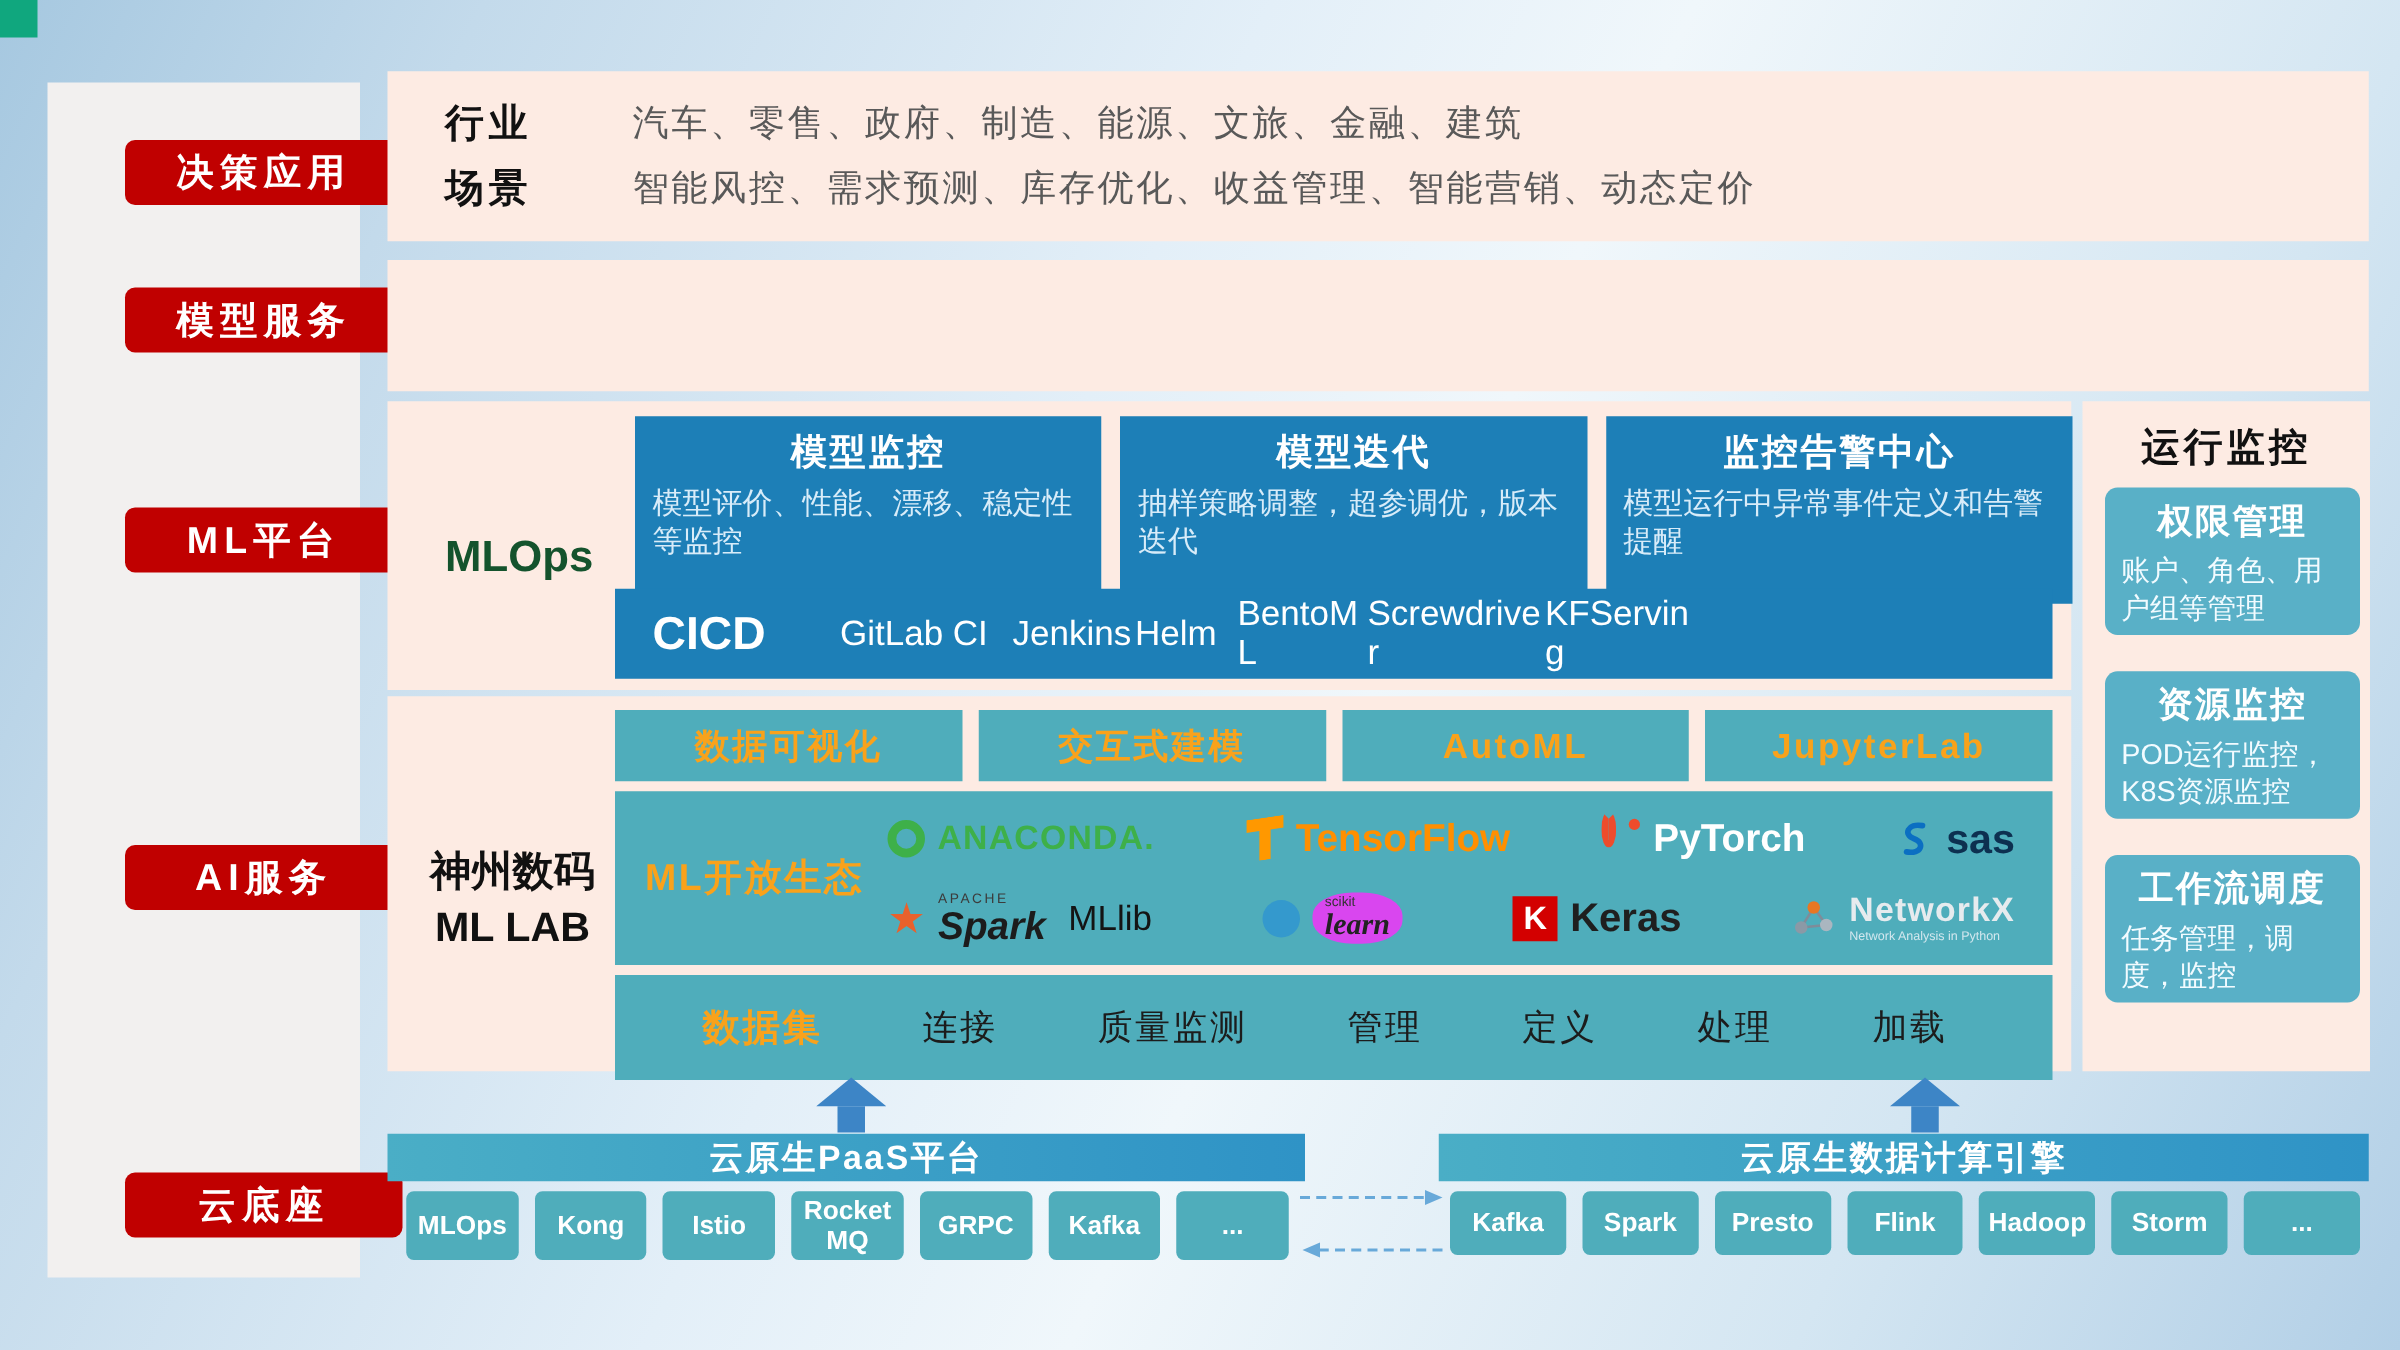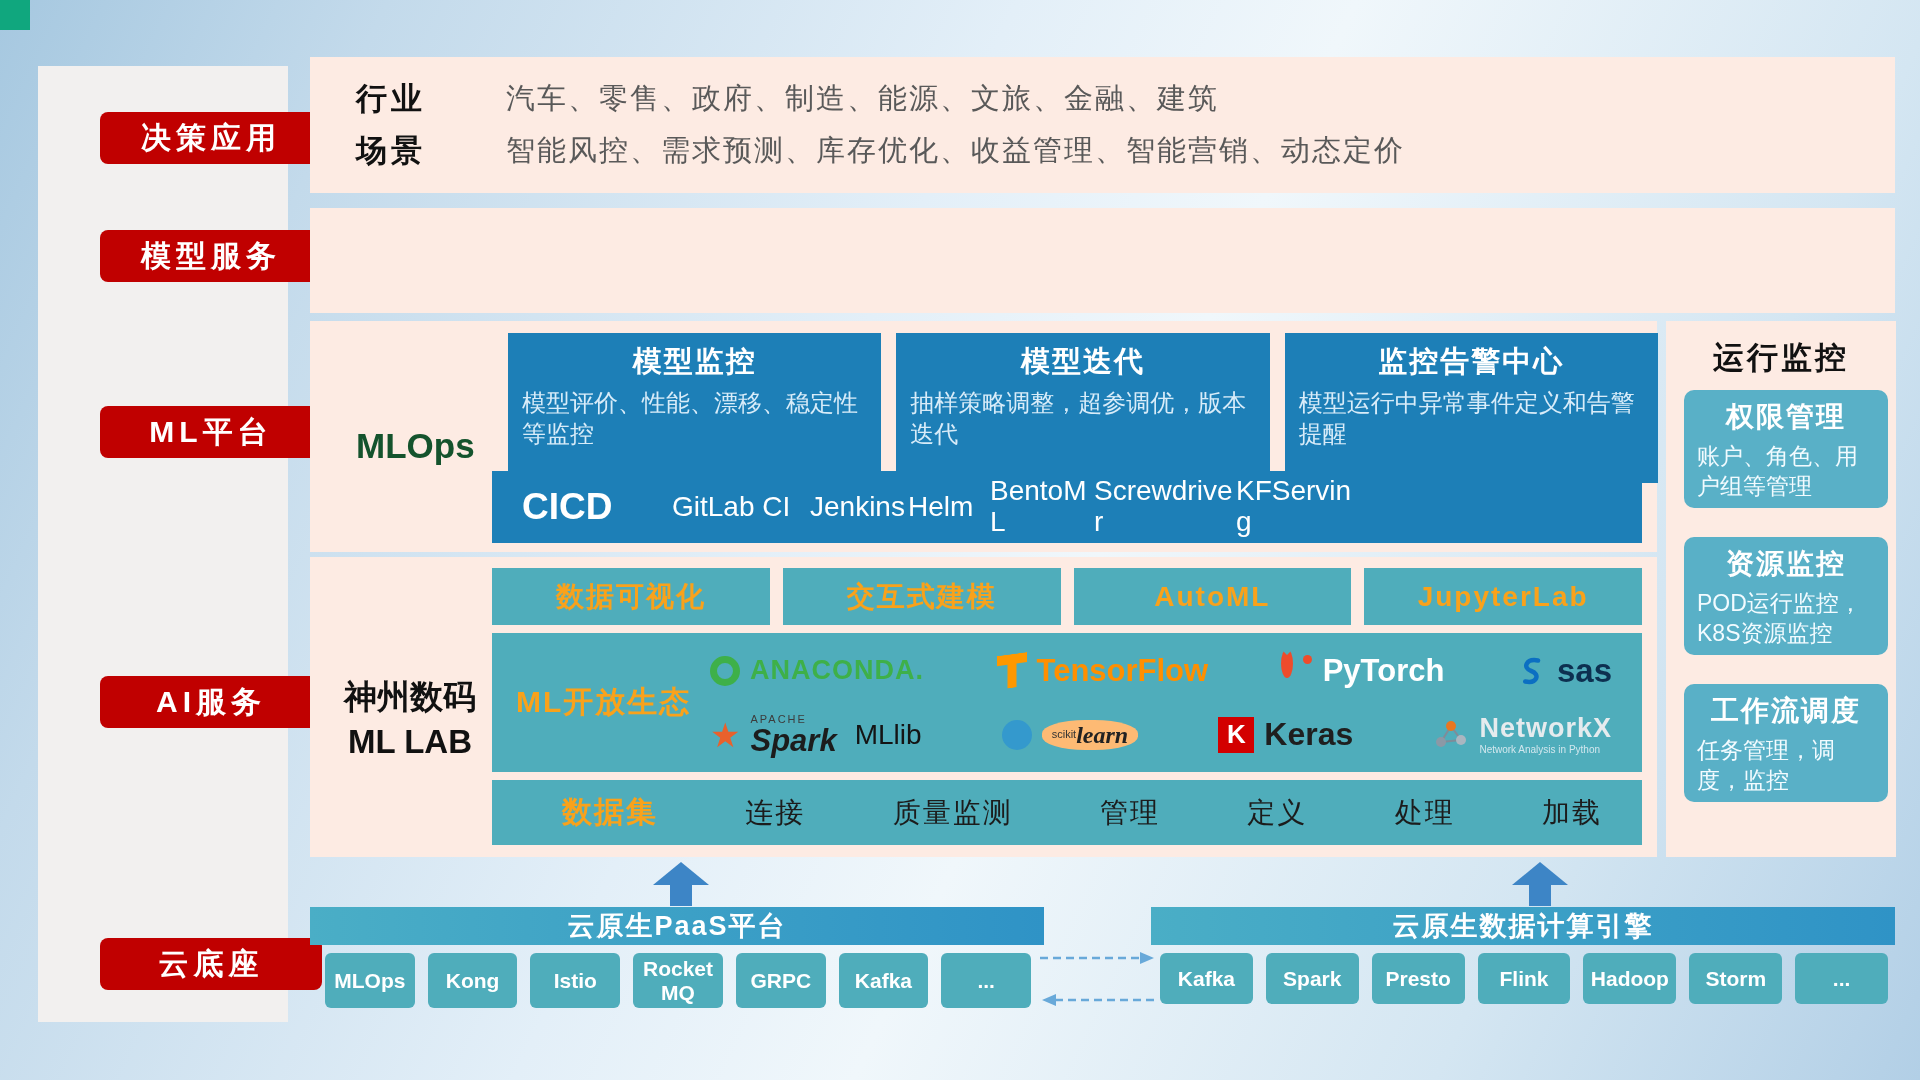--- a/index.html
+++ b/index.html
@@ -67,33 +67,33 @@
     border-top-color:transparent; transform:rotate(45deg); }
   .pt-dot { position:absolute; width:9px; height:9px; border-radius:50%; background:#ee4c2c; top:0; right:1px; }
   .pt-text { color:#fff; font-size:31px; font-weight:600; }
   .sas-text { color:#0d3050; font-size:33px; font-weight:bold; }
   .spark-star { color:#e8612c; font-size:34px; line-height:1; }
   .spark-stack { display:flex; flex-direction:column; line-height:1; }
   .spark-apache { font-size:11px; color:#3c3c3c; letter-spacing:2px; }
   .spark-text { font-size:31px; font-weight:bold; font-style:italic; color:#1c1c1c; }
   .mllib-text { font-size:28px; color:#141414; }
   .skl-circle { width:30px; height:30px; border-radius:50%; background:#3499cd; }
-  .skl-badge { display:flex; flex-direction:row; align-items:center; background:#fdba74;
+  .skl-badge { display:flex; flex-direction:column; background:#d946ef;
     border-radius:45%; padding:3px 10px; line-height:1; }
   .skl-top { font-size:11px; color:#333; }
   .skl-text { font-family:"Liberation Serif","DejaVu Serif",serif; font-style:italic; font-weight:bold;
     font-size:24px; color:#222; }
   .keras-k { width:36px; height:36px; background:#d30000; color:#fff; font-size:26px; font-weight:bold;
     display:flex; align-items:center; justify-content:center; }
   .keras-text { font-size:32px; font-weight:bold; color:#1f1f1f; }
   .nx-stack { display:flex; flex-direction:column; line-height:1.15; }
   .nx-text { font-size:27px; font-weight:bold; color:#e6ebee; letter-spacing:1px; }
   .nx-sub { font-size:10px; color:#d2e7ee; }
-  .dataset-bar { position:absolute; left:182px; top:223px; width:1150px; height:65px; background:#4fadbb;
-    display:flex; align-items:center; justify-content:space-between; padding:0 40px 0 70px; }
+  .dataset-bar { position:absolute; left:182px; top:223px; width:1150px; height:84px; background:#4fadbb;
+    display:flex; align-items:center; justify-content:space-between; padding:0 84px 0 70px; }
   .ds-label { color:#f9a21b; font-size:30px; font-weight:bold; letter-spacing:2px; }
   .ds-item { color:#1c1c1c; font-size:28px; letter-spacing:2px; }
 
   #panel-monitor { left:1666px; top:321px; width:230px; height:536px; }
   .monitor-title { text-align:center; margin-top:16px; font-size:31px; font-weight:bold; color:#111; letter-spacing:3px; }
   .mon-card { position:absolute; left:18px; width:204px; height:118px; background:#59b0c7; border-radius:10px;
     padding:8px 13px 0; }
   .mon-title { text-align:center; color:#fff; font-size:28px; font-weight:bold; letter-spacing:2px; margin-bottom:6px; }
   .mon-desc { color:#f2fbff; font-size:23px; line-height:1.3; }
   #mon-card-0 { top:69px; } #mon-card-1 { top:216px; } #mon-card-2 { top:363px; }

